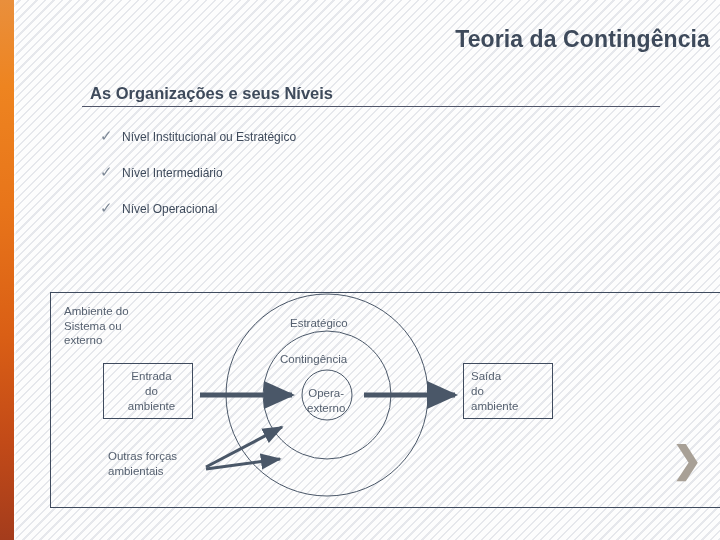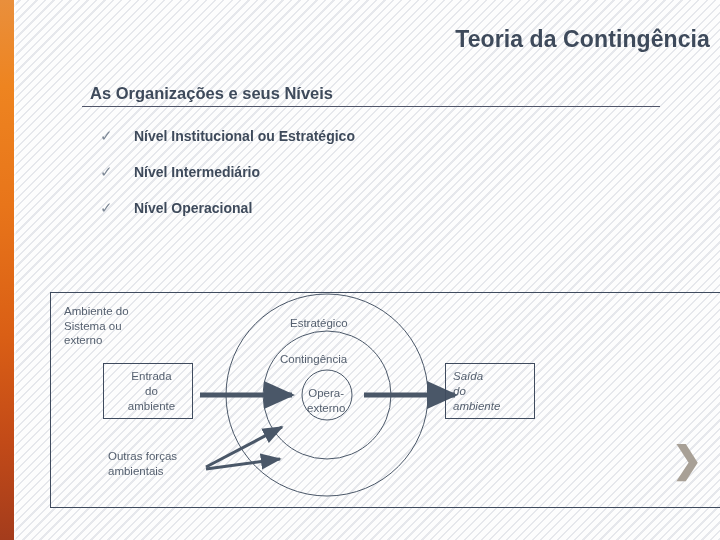--- a/index.html
+++ b/index.html
@@ -99,25 +99,24 @@
     height: 36px;
   }
   .bullet-mark {
     width: 22px;
     flex: 0 0 22px;
     font-size: 15px;
     color: #7c8795;
     line-height: 1;
   }
   .bullet-text {
-    font-size: 14px;
-    font-weight: bold;
+    font-size: 12px;
+    font-weight: normal;
     color: #3e4a5b;
     white-space: nowrap;
-    margin-left: 12px;
   }
 
   
   #diagram {
     position: absolute;
     left: 50px;
     top: 292px;
     width: 712px;
     height: 216px;
   }
@@ -151,21 +150,21 @@
     line-height: 1.3;
     padding: 5px 0 0 7px;
     white-space: pre;
   }
   #lbl-ambiente { left: 14px;  top: 12px; }
   #lbl-estrategico { left: 240px; top: 24px; }
   #lbl-intermediario { left: 230px; top: 60px; }
   #lbl-operacional { left: 257px;  top: 94px; text-align: center; }
   #lbl-outras   { left: 58px;  top: 157px; }
   #box-entrada  { left: 53px;  top: 71px; width: 90px; height: 56px; text-align: center; }
-  #box-saida    { left: 395px; top: 71px; width: 90px; height: 56px; font-style: italic; }
+  #box-saida    { left: 413px; top: 71px; width: 90px; height: 56px; }
 
   
   #chevron {
     position: absolute;
     left: 672px;
     top: 442px;
     width: 20px;
     height: 40px;
     color: #a8a096;
     font-size: 36px;

